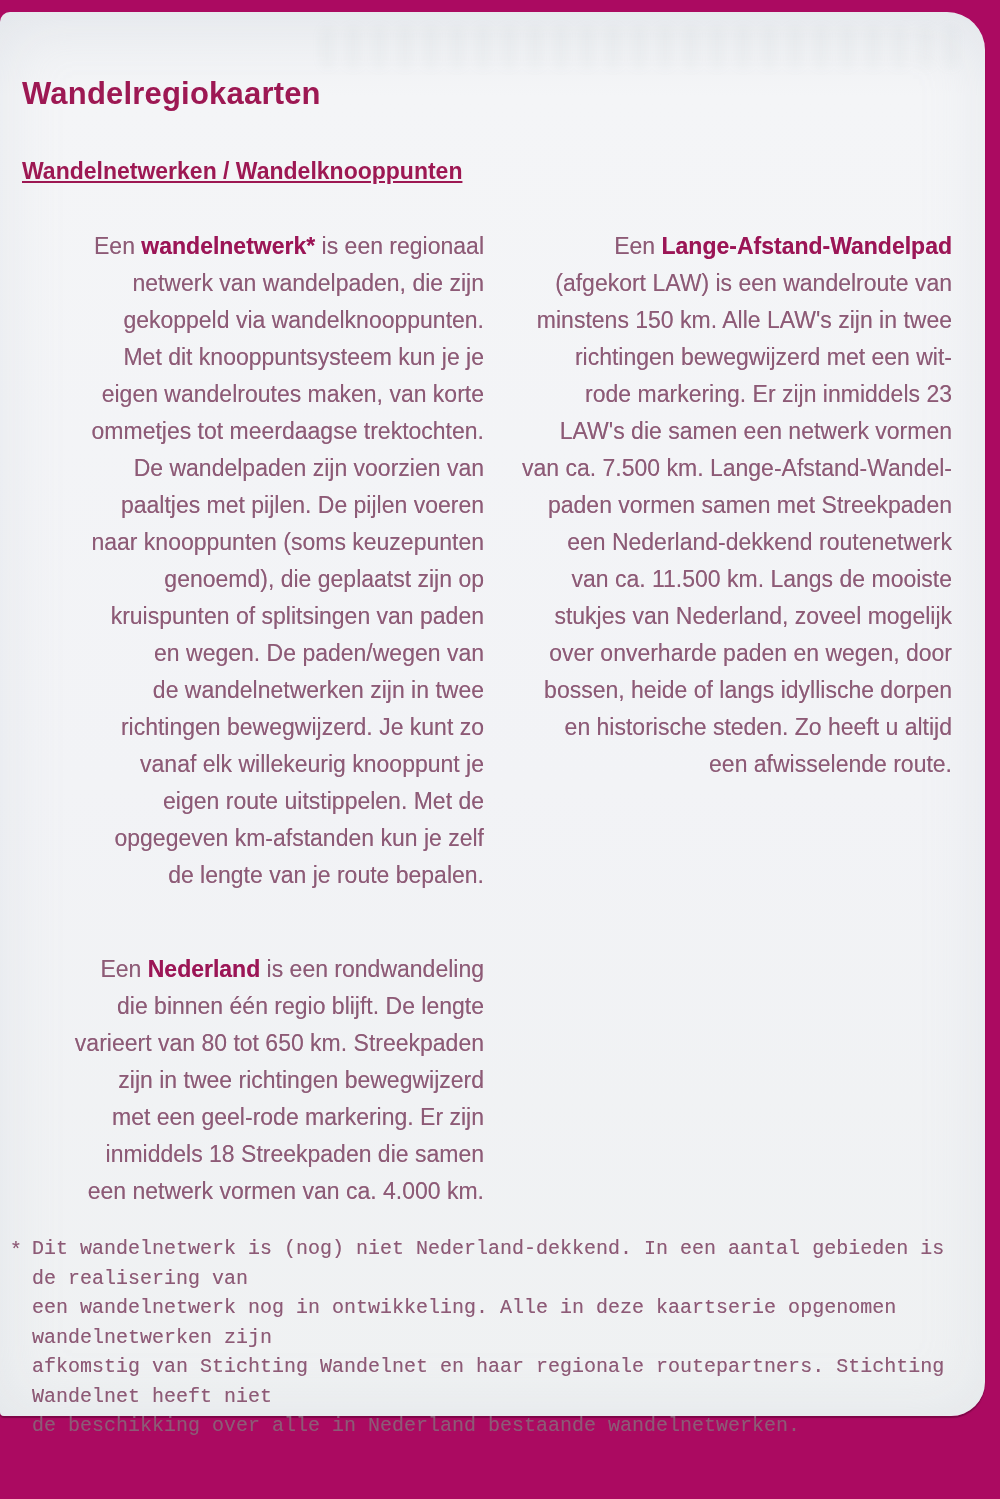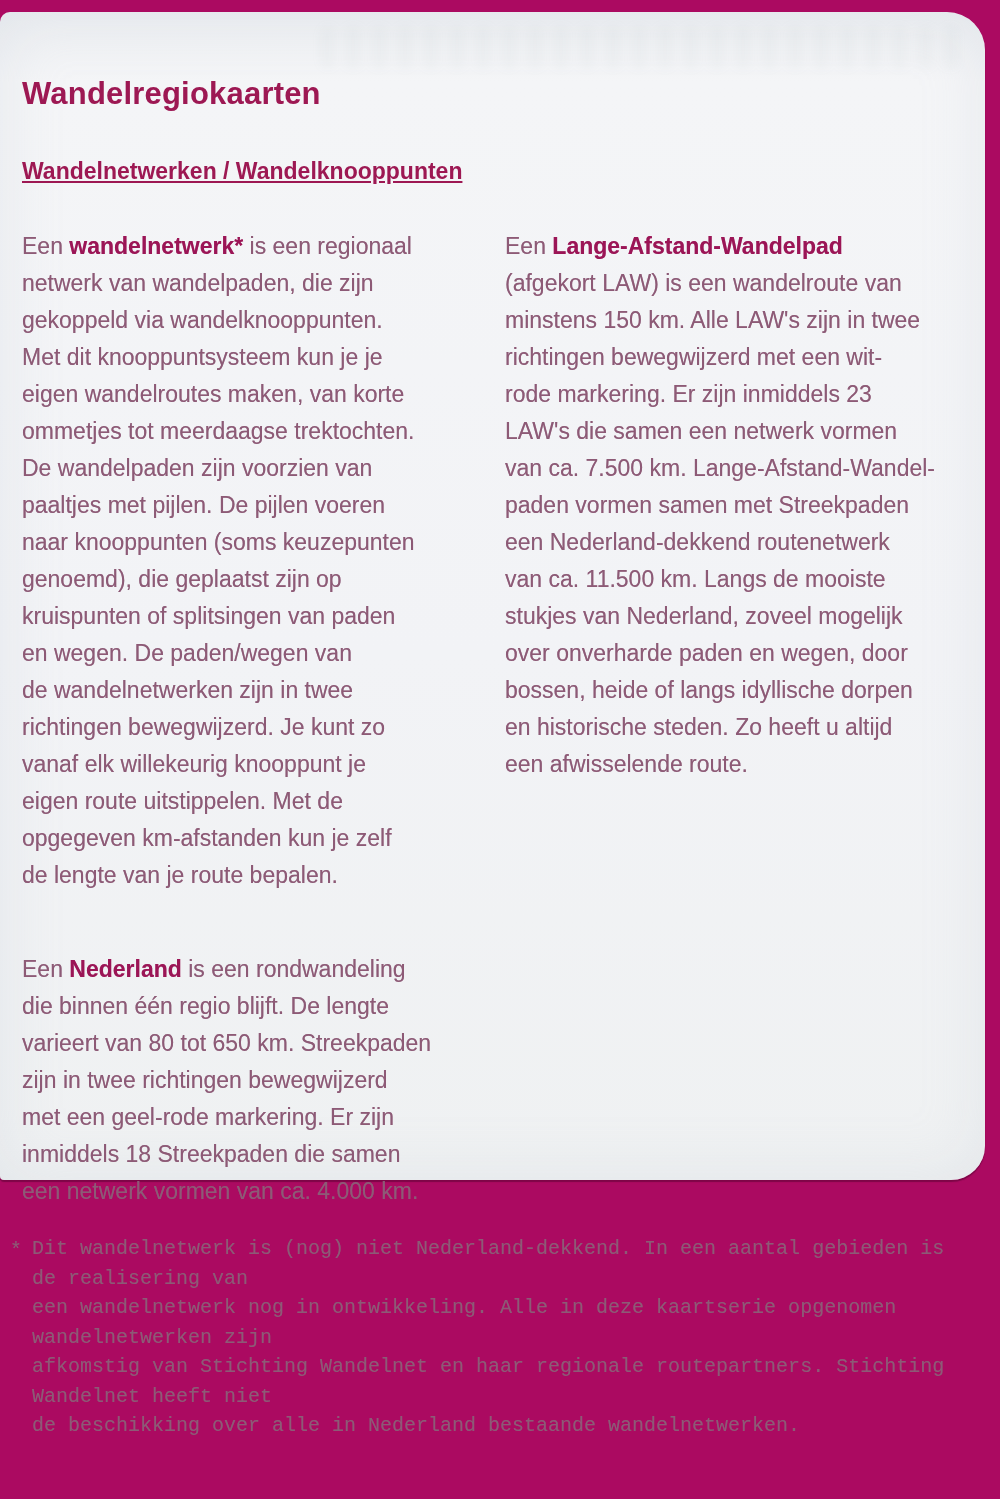--- a/index.html
+++ b/index.html
@@ -6,21 +6,21 @@
   body{
     width:1000px;height:1499px;
     background:#ab0a61;
     position:relative;
     font-family:"Liberation Sans",sans-serif;
     overflow:hidden;
   }
   .card{
     position:absolute;
     left:0;top:12px;
-    width:985px;height:1168px;
+    width:985px;height:1404px;
     background:linear-gradient(180deg,#edeff2 0%,#f4f5f7 6%,#f2f3f6 55%,#eff1f2 100%);
     border-radius:10px 38px 34px 4px;
     box-shadow:0 2px 1px rgba(70,0,40,.45), inset 0 0 60px rgba(190,200,210,.25);
   }
   .ghost-band{
     position:absolute;left:320px;top:14px;width:640px;height:42px;
     background:repeating-linear-gradient(90deg,rgba(140,160,160,.10) 0 14px,rgba(255,255,255,0) 14px 26px);
     filter:blur(5px);
     opacity:.5;
     border-radius:8px;
@@ -47,20 +47,21 @@
     align-items:flex-start;
   }
   .col{white-space:pre-line;}
   .col-left{width:462px;}
   .col-right{width:447px;}
   .para{
     margin:0;
     font-size:23px;line-height:37px;
     color:#8d5a76;
     text-shadow:0 0 .5px rgba(141,90,118,.55);
+    text-align:right;
   }
   .para + .para{margin-top:39px;}
   .para .b{
     font-weight:700;
     color:#9b1556;
     text-shadow:0 0 .5px rgba(155,21,86,.55);
   }
   .footnote{
     position:absolute;left:12px;top:1222px;
     width:950px;

